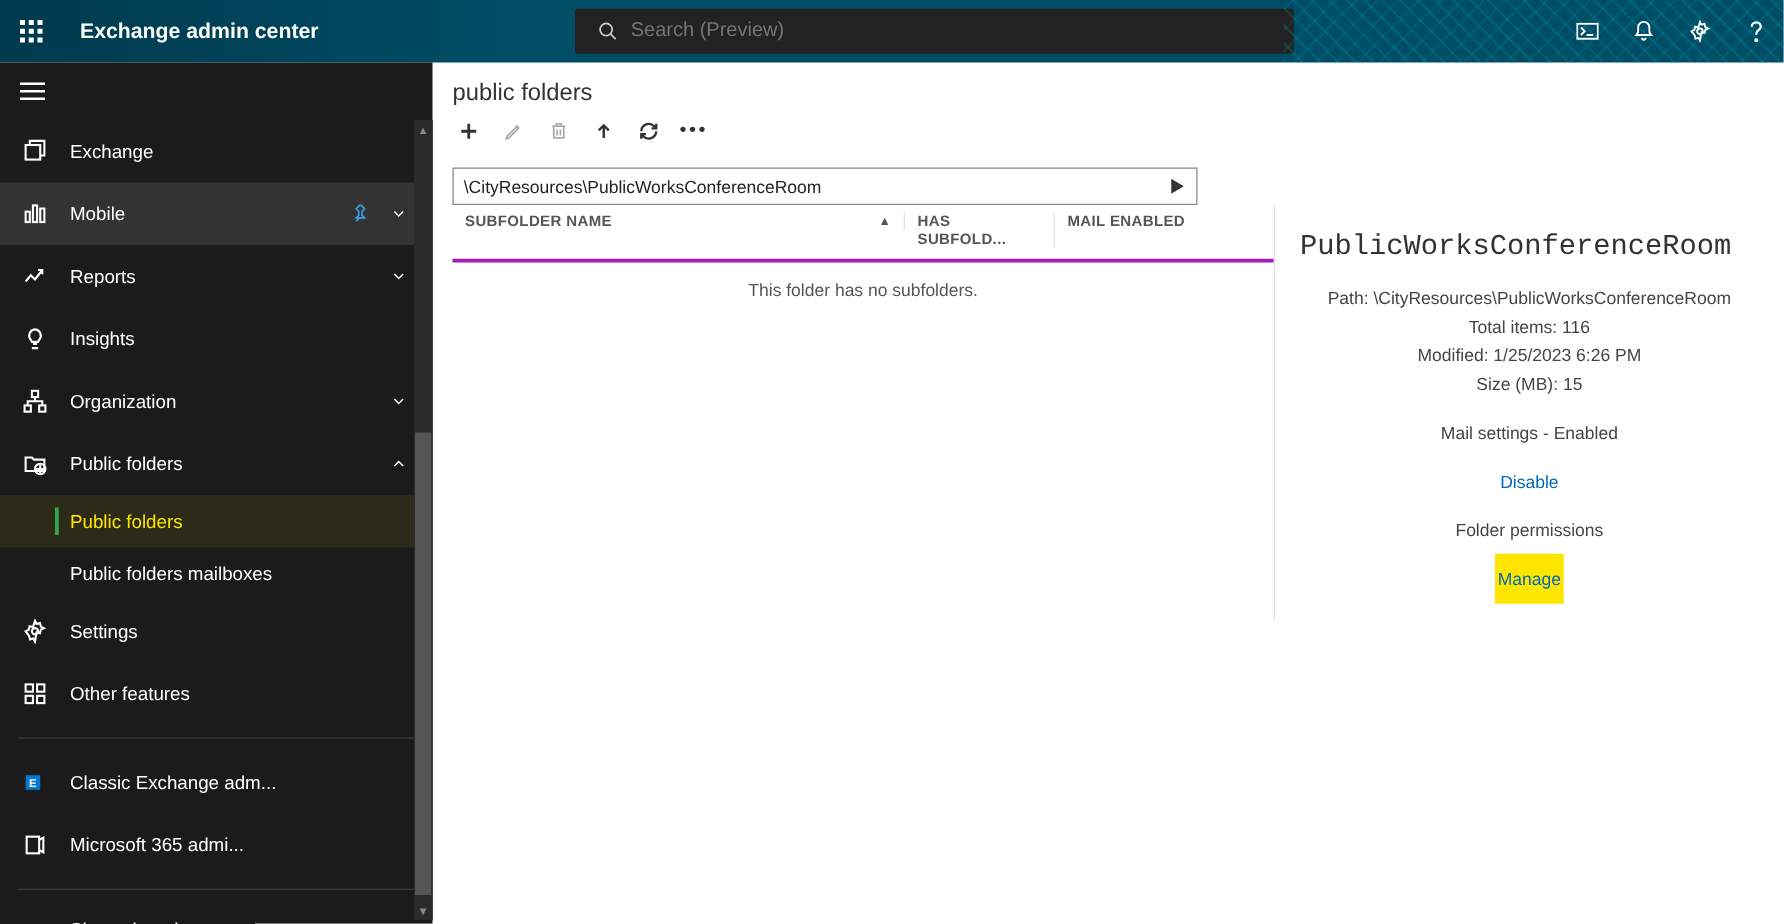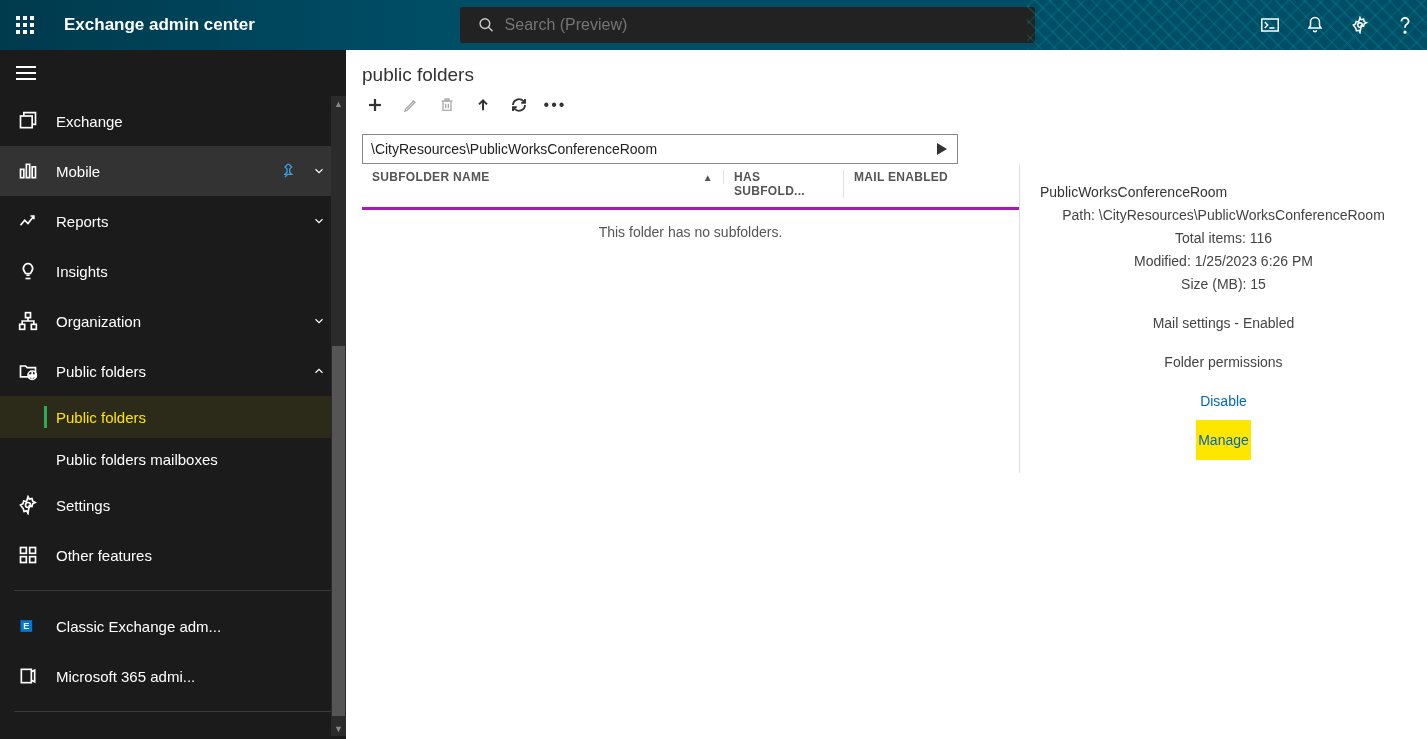--- a/index.html
+++ b/index.html
@@ -151,21 +151,21 @@
     .sort-arrow { font-size: 10px; color:#555; }
     .empty-msg { text-align:center; color:#555; padding: 14px 0; font-size:14px; }
 
     
     .details {
       width: 408px;
       border-left: 1px solid #ddd;
       padding: 20px 20px;
       font-size: 14px; color:#444;
     }
-    .details h2 { font-size: 14px; font-weight: 400; color:#333; margin-bottom: 5px; }
+    .details h2 { font-size: 23px; font-weight: 400; color:#333; margin-bottom: 18px; font-family: Liberation Mono, monospace; }
     .details .row { margin-bottom: 2px; line-height: 1.5; text-align: center; }
     .details .section-gap { margin-top: 18px; }
     .details .link { color: #0068b8; cursor:pointer; }
     .details .link.hl { background: #ffe600; padding: 12px 2px; }
     .details .label { color:#444; }
 
     svg { display:block; }
   </style>
 </head>
 <body>
@@ -474,24 +474,24 @@
           </div>
           <div class="row">
             <span class="label">Modified:</span>
             <span>1/25/2023 6:26 PM</span>
           </div>
           <div class="row">
             <span class="label">Size (MB):</span>
             <span>15</span>
           </div>
           <div class="row section-gap">Mail settings - Enabled</div>
+          <div class="row section-gap">
+            <span class="link">Disable</span>
+          </div>
           <div class="row section-gap">Folder permissions</div>
           <div class="row section-gap">
-            <span class="link">Disable</span>
-          </div>
-          <div class="row section-gap">
             <span class="link hl">Manage</span>
           </div>
         </div>
       </div>
     </div>
   </div>
 </div>
 
 </body></html>

